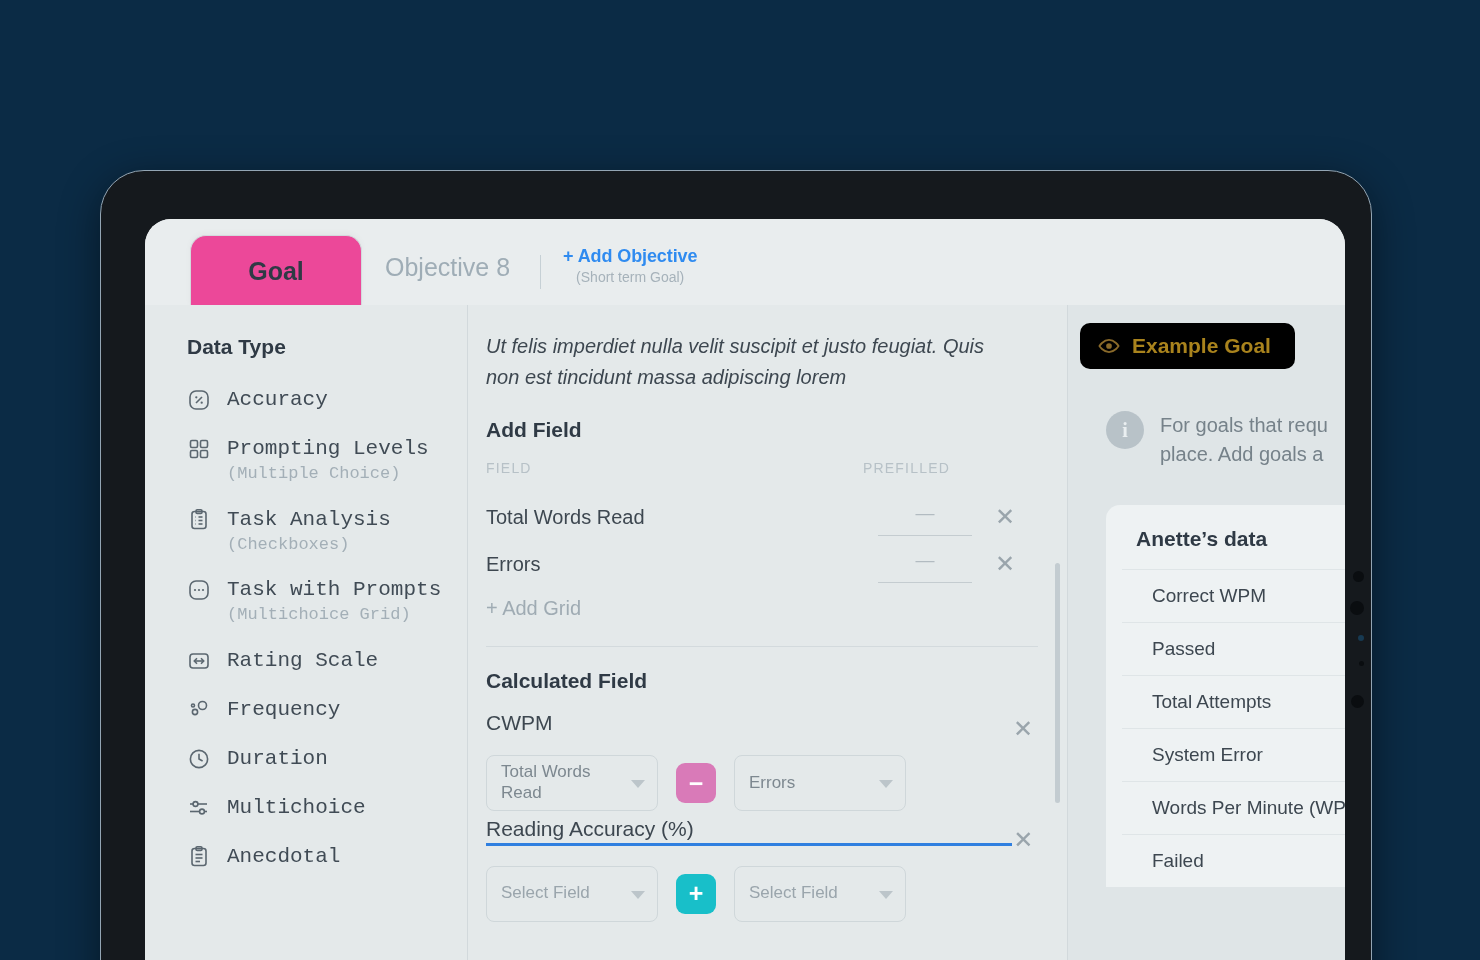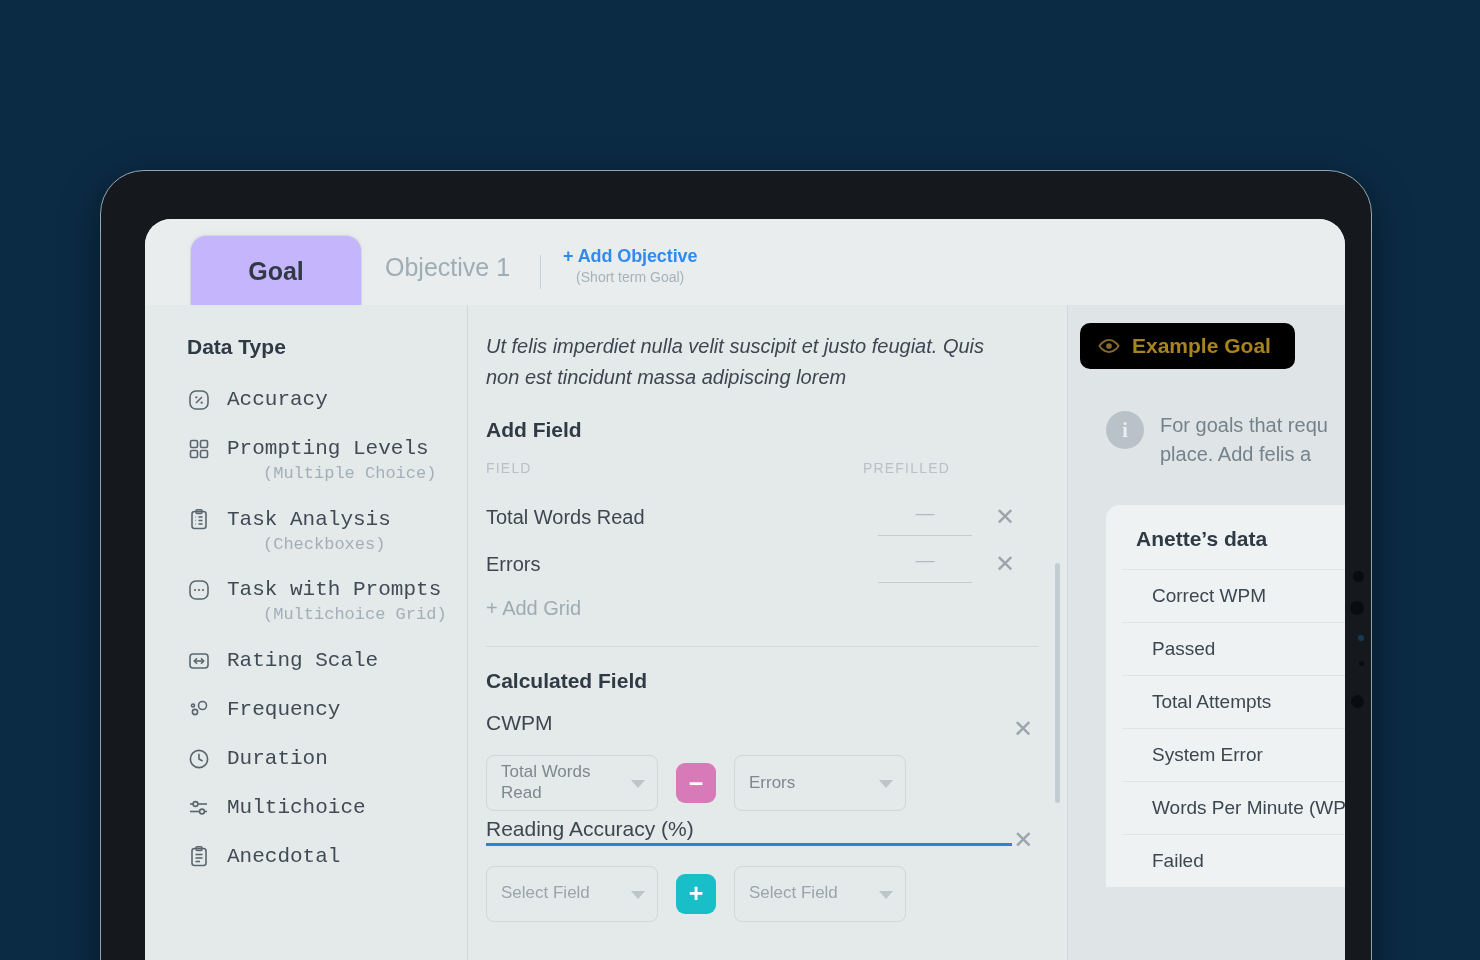--- a/index.html
+++ b/index.html
@@ -58,21 +58,21 @@
     position: relative;
     height: 86px;
     background: #e9edee;
   }
   #tab-goal {
     position: absolute;
     left: 45px;
     top: 16px;
     width: 172px;
     height: 72px;
-    background: #c4b5fd;
+    background: #ec4899;
     border: 1px solid #d3dadd;
     border-bottom: none;
     border-radius: 16px 16px 0 0;
     display: flex;
     align-items: center;
     justify-content: center;
     font-size: 25px;
     font-weight: bold;
     color: #2f3a45;
     box-shadow: 0 -2px 6px rgba(0,0,0,0.03);
@@ -154,21 +154,20 @@
   .dt-label {
     font-size: 21px;
     color: #404b55;
     display: block;
   }
   .dt-sub {
     font-size: 17px;
     color: #a3afb7;
     display: block;
     margin-top: 1px;
-    margin-left: 36px;
   }
   .dt-sub:empty { display: none; }
 
   
   #main {
     position: relative;
     width: 600px;
     flex: 0 0 600px;
     padding: 26px 34px 0 18px;
     background: #e4e9ea;
@@ -421,21 +420,21 @@
   <div class="bezel-dot d4"></div>
   <div class="bezel-dot d5"></div>
 
   <div id="screen">
 
     <div id="tabbar">
       <div id="tab-goal">
         <span>Goal</span>
       </div>
       <div id="tab-objective1">
-        <span>Objective 1</span>
+        <span>Objective 8</span>
       </div>
       <div id="tab-divider"></div>
       <div id="add-objective">
         <span class="aobj-main">+ Add Objective</span>
         <span class="aobj-sub">(Short term Goal)</span>
       </div>
     </div>
 
     <div id="content">
 
@@ -666,21 +665,21 @@
               <circle cx="12" cy="12" r="3.1" fill="currentColor" stroke="none"></circle>
             </svg>
           </span>
           <span class="badge-label">Example Goal</span>
         </div>
 
         <div id="info-block">
           <div id="info-icon">i</div>
           <div id="info-text">
             <span>For goals that requ</span><br>
-            <span>place. Add felis a</span>
+            <span>place. Add goals a</span>
           </div>
         </div>
 
         <div id="data-card">
           <div id="data-card-title">Anette’s data</div>
           <div class="data-row">Correct WPM</div>
           <div class="data-row">Passed</div>
           <div class="data-row">Total Attempts</div>
           <div class="data-row">System Error</div>
           <div class="data-row">Words Per Minute (WPM)</div>

